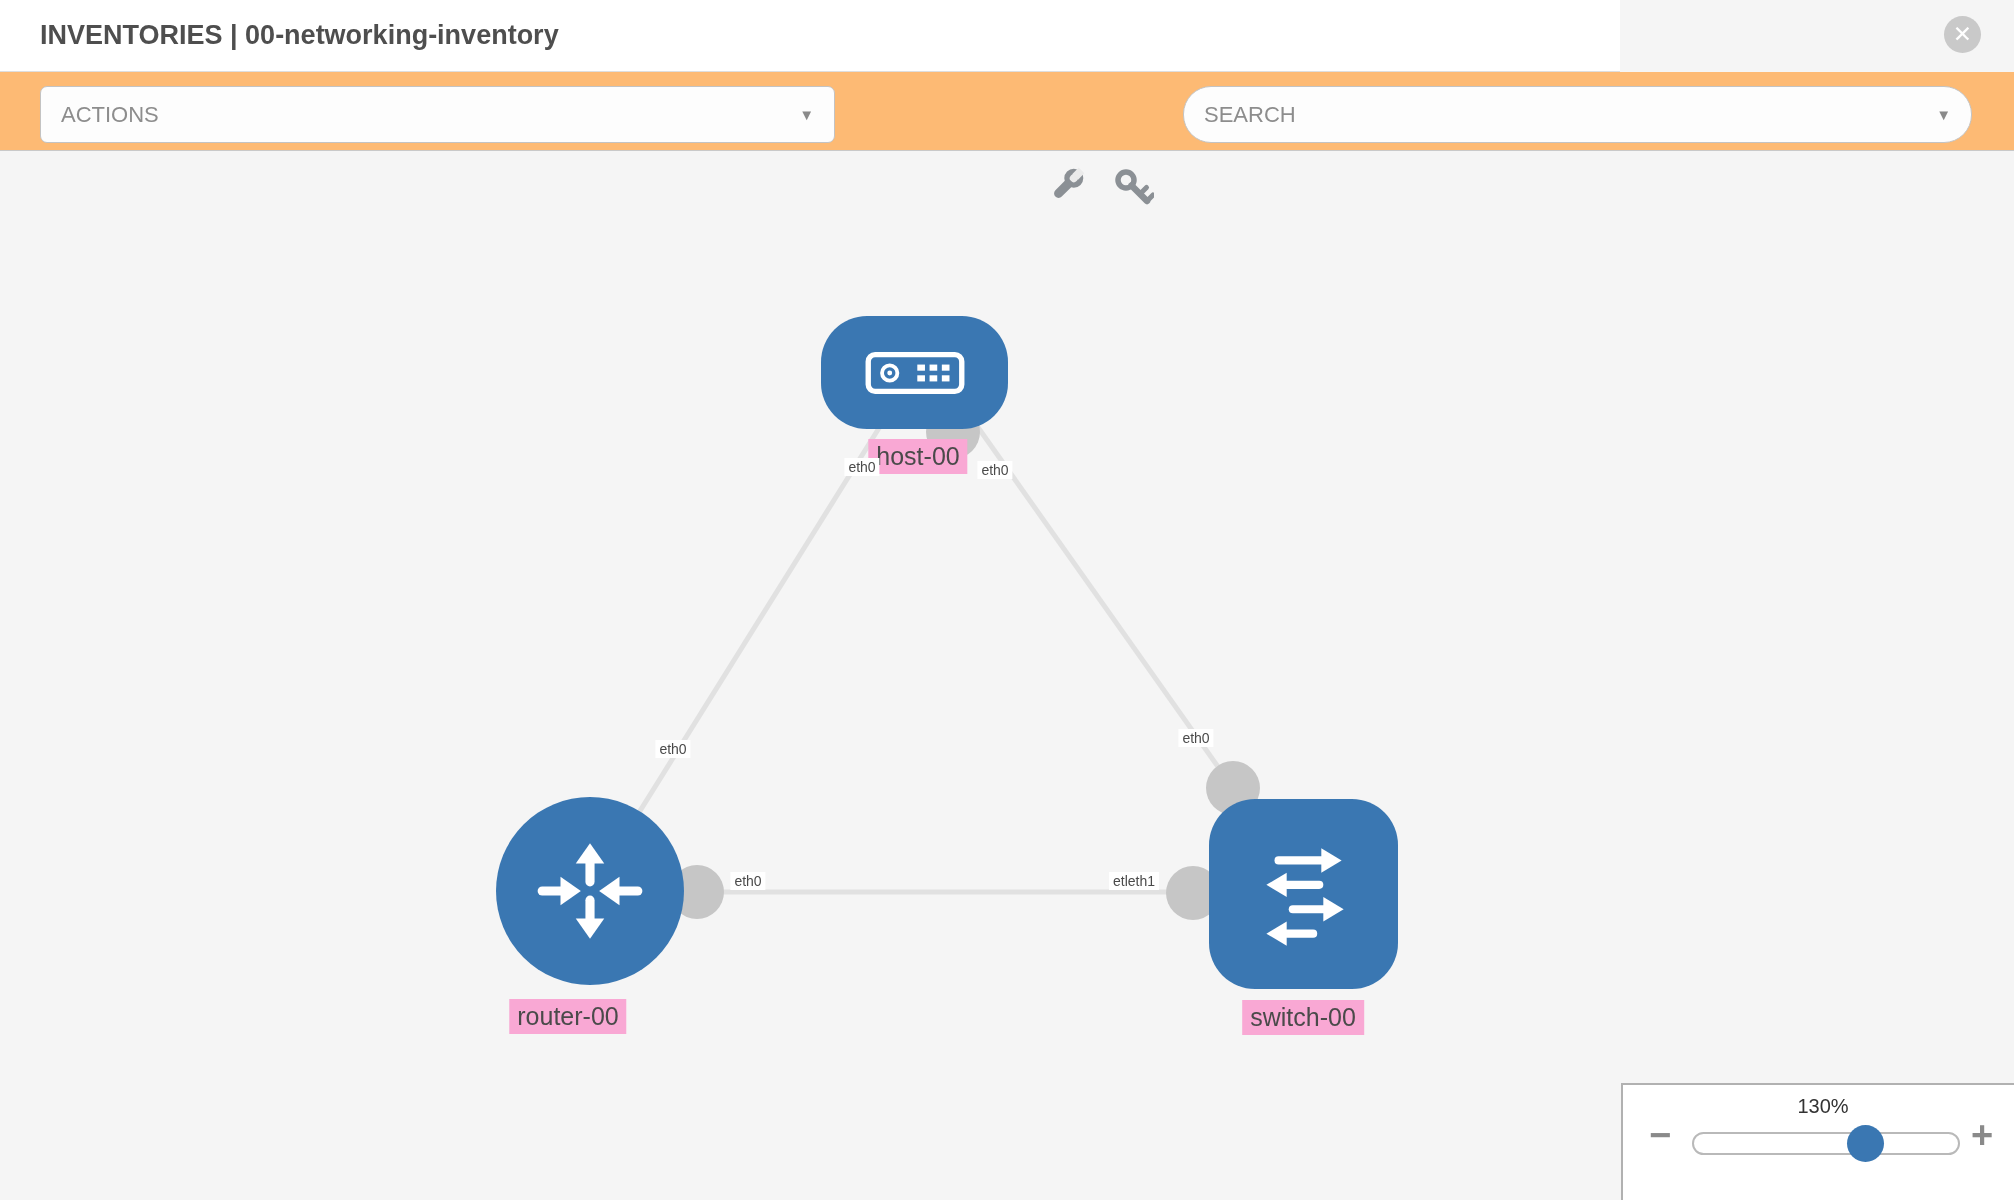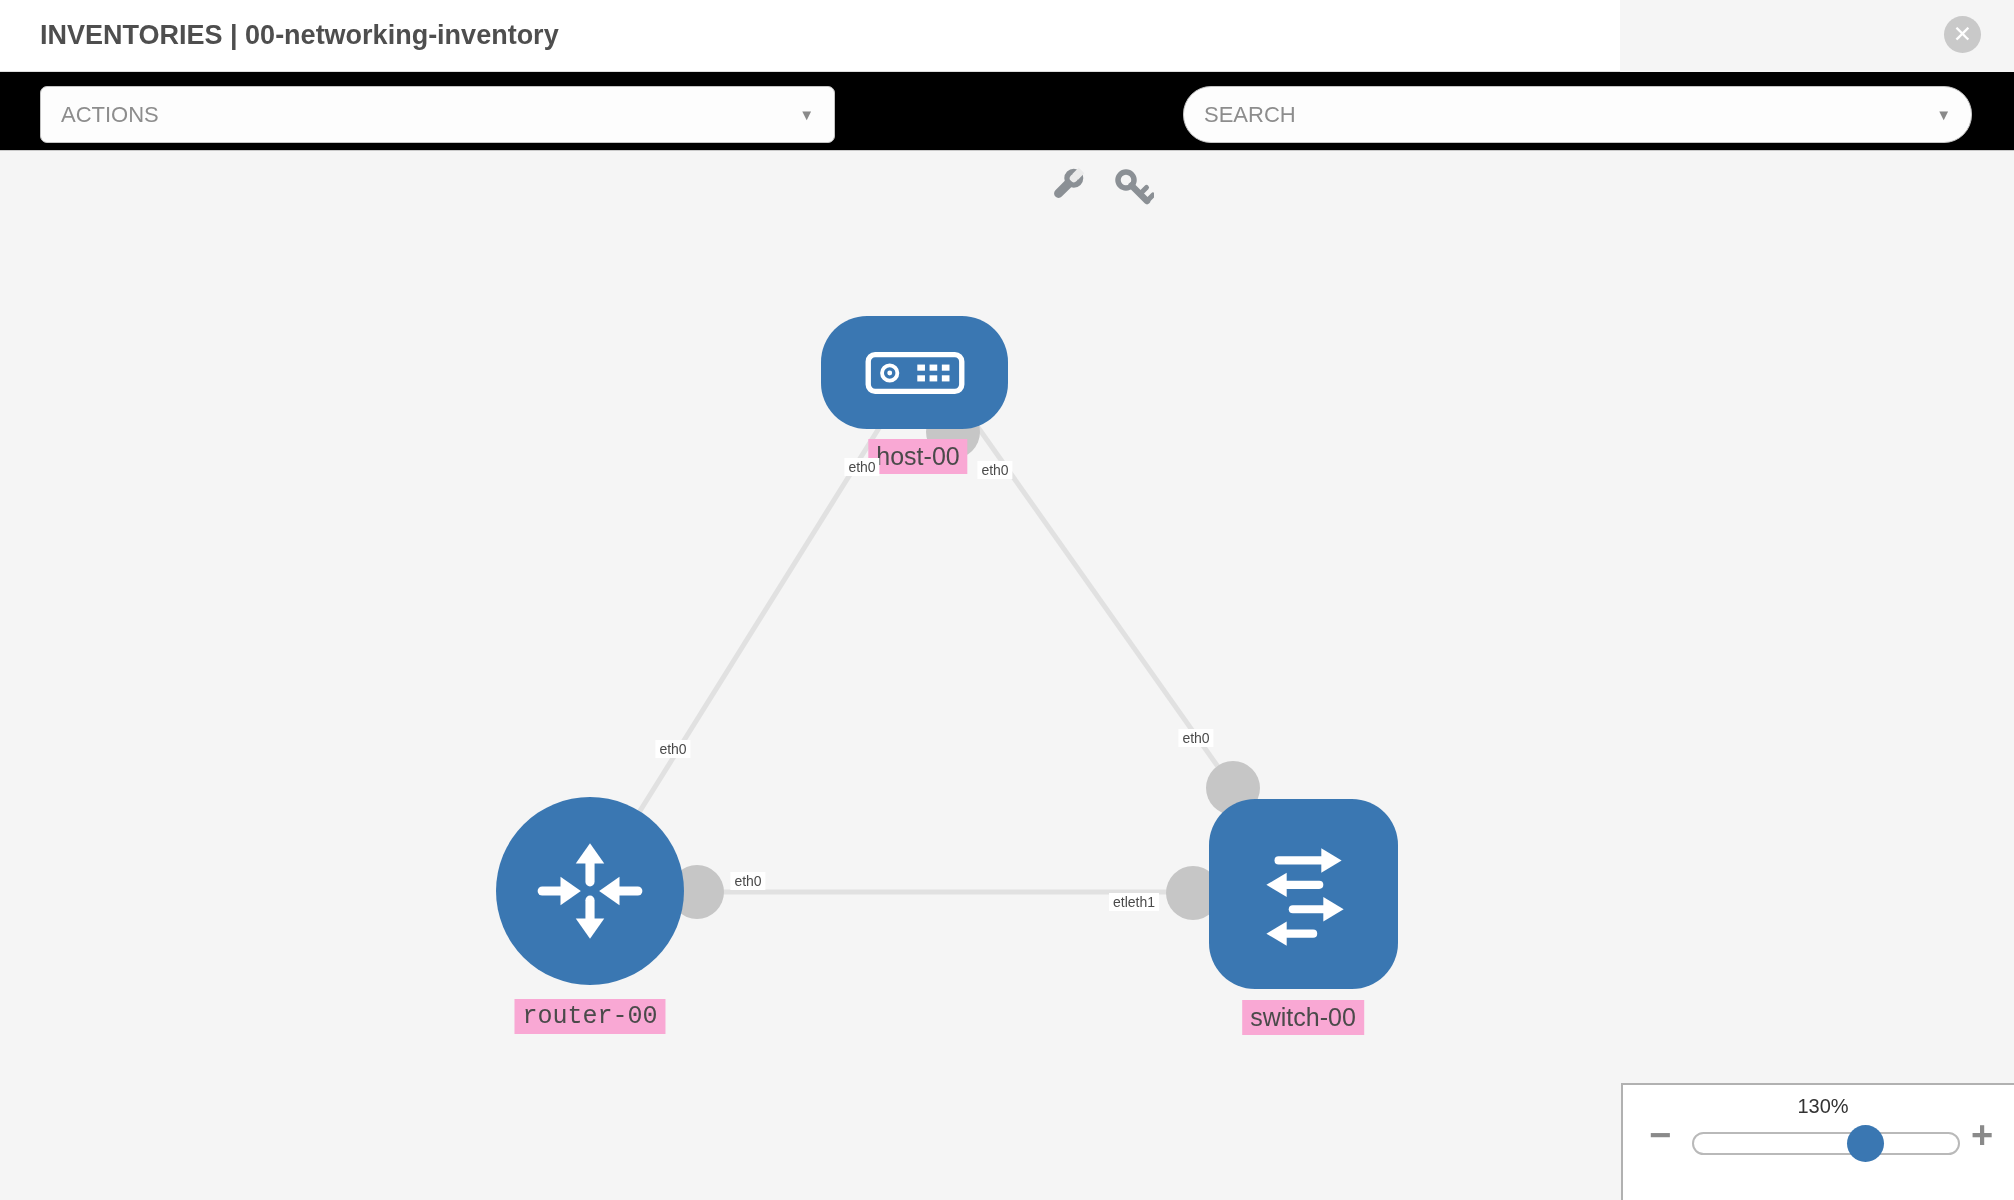--- a/index.html
+++ b/index.html
@@ -22,21 +22,21 @@
   .close-btn {
     position: absolute; left: 1944px; top: 16px; width: 37px; height: 37px;
     border-radius: 50%; background: #c9c9c9; cursor: pointer;
     color: #ffffff; font-size: 23px; font-weight: bold;
     text-align: center; line-height: 37px;
   }
 
   
   .toolbar {
     position: absolute; left: 0; top: 72px; width: 2014px; height: 79px;
-    background: #000000; border-bottom: 1px solid #c9c9c9; z-index: 30;
+    background: #fdba74; border-bottom: 1px solid #c9c9c9; z-index: 30;
   }
   .select-box {
     position: absolute; top: 14px; height: 57px;
     background: #fdfdfd; border: 1px solid #c3c3c3; border-radius: 7px;
     display: flex; align-items: center; justify-content: space-between;
     padding: 0 20px; font-size: 22px; color: #8d8d8d; cursor: pointer;
   }
   .actions-select { left: 40px;  width: 795px; }
   .search-select  { left: 1183px; width: 789px; border-radius: 28px; }
   .chevron { font-size: 15px; color: #8a8a8a; }
@@ -59,34 +59,34 @@
   .node-host   { left: 821px;  top: 164px; width: 187px; height: 113px; border-radius: 46px; }
   .node-router { left: 496px;  top: 645px; width: 188px; height: 188px; border-radius: 50%; }
   .node-switch { left: 1209px; top: 647px; width: 189px; height: 190px; border-radius: 46px; }
 
   .node-label {
     position: absolute; transform: translateX(-50%);
     background: #f9a8d4; color: #4a4a4a; font-size: 25px;
     padding: 3px 8px; white-space: nowrap; z-index: 6;
   }
   .label-host   { left: 918px;  top: 287px; }
-  .label-router { left: 590px;  top: 847px; font-family: Liberation Mono, monospace; }
+  .label-router { left: 568px;  top: 847px; }
   .label-switch { left: 1303px; top: 848px; }
 
   .port-label {
     position: absolute; transform: translateX(-50%);
     background: #ffffff; color: #4a4a4a; font-size: 14px;
     padding: 1px 4px; white-space: nowrap; z-index: 7;
   }
   .pl-host-left    { left: 862px;  top: 306px; }
   .pl-host-right   { left: 995px;  top: 309px; }
   .pl-link-router  { left: 673px;  top: 588px; }
   .pl-link-switch  { left: 1196px; top: 577px; }
   .pl-router-side  { left: 748px;  top: 720px; }
-  .pl-switch-side  { left: 1134px; top: 720px; margin-top: 21px; }
+  .pl-switch-side  { left: 1134px; top: 720px; }
 
   
   .zoom-panel {
     position: absolute; left: 1621px; top: 1083px; width: 420px; height: 160px;
     background: #ffffff; border: 2px solid #b1b1b1; z-index: 40;
   }
   .zoom-level {
     position: absolute; left: 0; top: 10px; width: 400px; text-align: center;
     font-size: 20px; color: #333333;
   }

